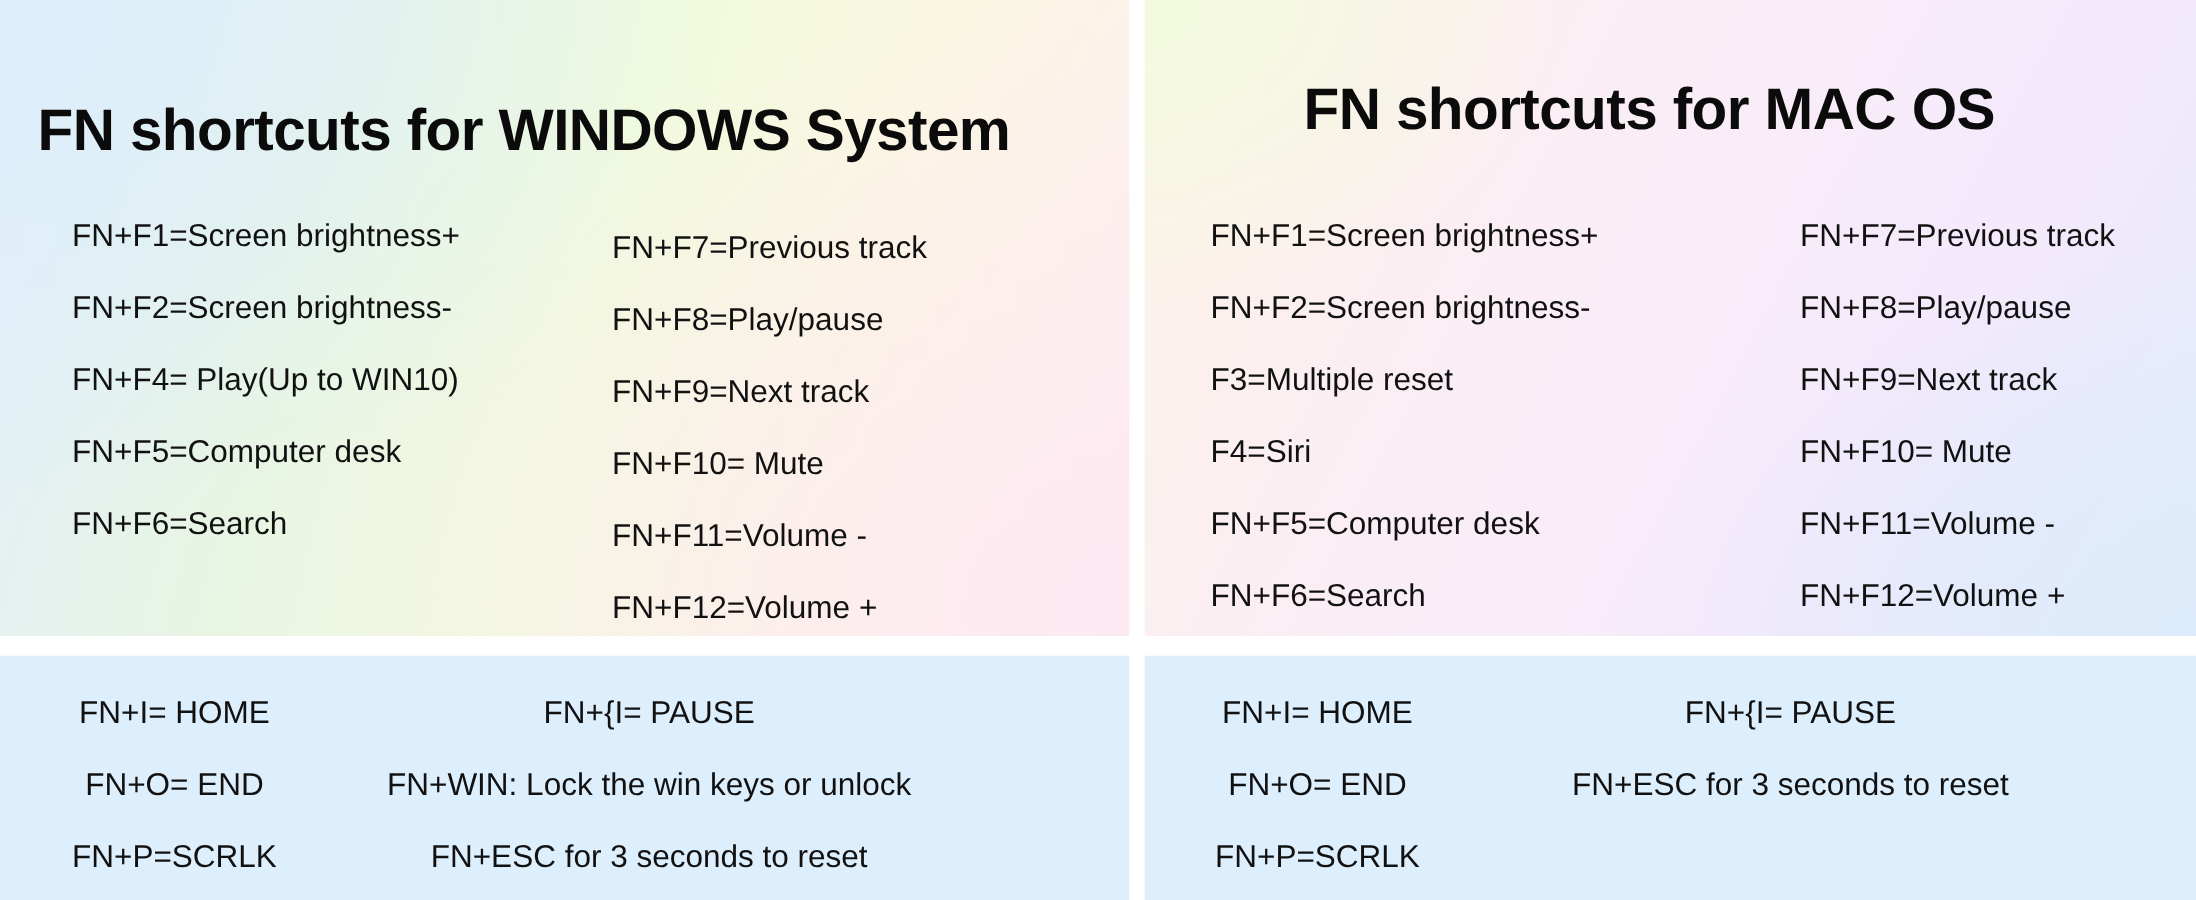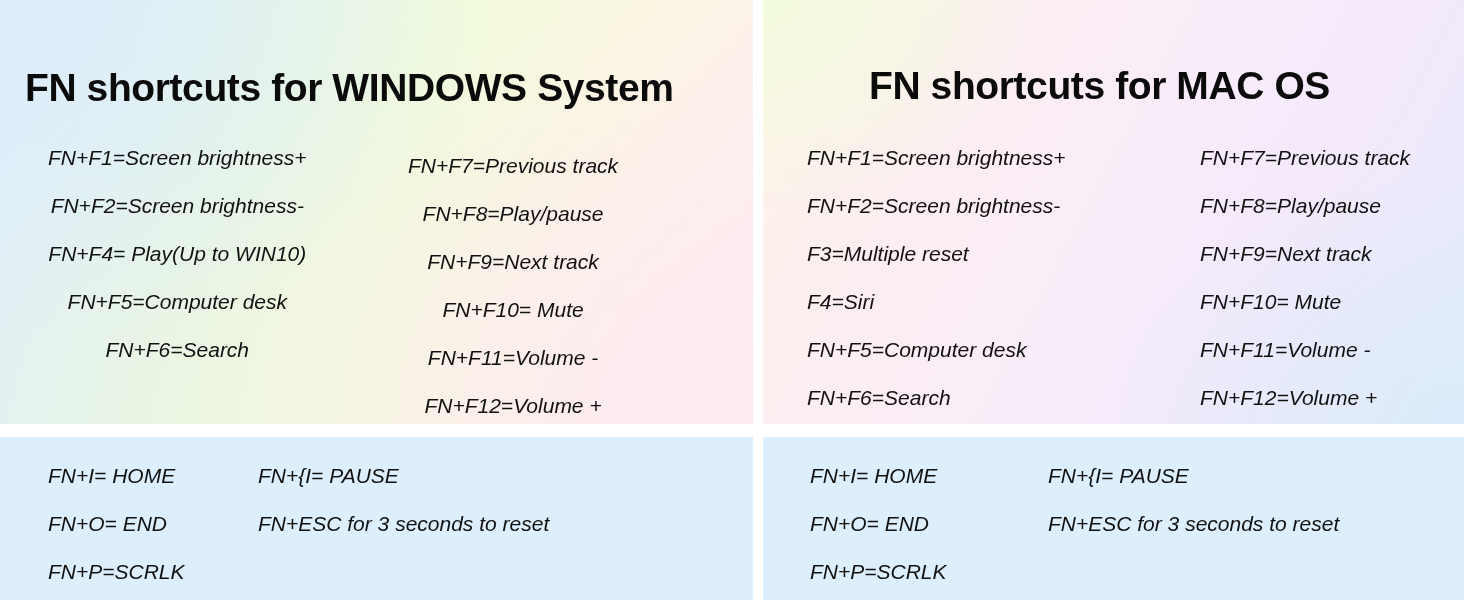--- a/index.html
+++ b/index.html
@@ -19,21 +19,20 @@
     width: 1464px;
     height: 600px;
     background: #ffffff;
     overflow: hidden;
   }
 
   
   .panel {
     position: absolute;
     overflow: hidden;
-    text-align: center;
   }
 
   
   .panel-win-top {
     left: 0;
     top: 0;
     width: 753px;
     height: 424px;
     background:
       radial-gradient(120% 150% at 0% 0%, #dceefb 0%, rgba(220,238,251,0) 55%),
@@ -93,36 +92,36 @@
     margin: 0;
     color: #0b0b0b;
     font-weight: bold;
     font-size: 39px;
     line-height: 44px;
     letter-spacing: -0.4px;
     white-space: nowrap;
     font-family: "Liberation Sans", "DejaVu Sans", sans-serif;
   }
   .heading-win { left: 25px; top: 66px; }
-  .heading-mac { left: 869px; top: 64px; }
+  .heading-mac { left: 869px; top: 52px; }
 
   
   .col {
     position: absolute;
-    font-style: italic;
   }
   .shortcut {
     color: #111111;
     font-size: 21px;
     line-height: 48px;
     white-space: nowrap;
     font-family: "Liberation Sans", "DejaVu Sans", sans-serif;
   }
   .shortcut.compact {
     line-height: 48px;
+    text-align: center;
   }
 
   
   .win-col-a { left: 48px;  top: 134px; }
   .win-col-b { left: 408px; top: 142px; }
 
   
   .mac-col-a { left: 807px;  top: 134px; }
   .mac-col-b { left: 1200px; top: 134px; }
 
@@ -185,20 +184,21 @@
   <div class="panel panel-win-bottom"></div>
 
   <div class="col winb-col-a">
     <div class="shortcut compact">FN+I= HOME</div>
     <div class="shortcut compact">FN+O= END</div>
     <div class="shortcut compact">FN+P=SCRLK</div>
   </div>
 
   <div class="col winb-col-b">
     <div class="shortcut compact">FN+{I= PAUSE</div>
+    <div class="shortcut compact">FN+WIN: Lock the win keys or unlock</div>
     <div class="shortcut compact">FN+ESC for 3 seconds to reset</div>
   </div>
 
   <div class="panel panel-mac-bottom"></div>
 
   <div class="col macb-col-a">
     <div class="shortcut compact">FN+I= HOME</div>
     <div class="shortcut compact">FN+O= END</div>
     <div class="shortcut compact">FN+P=SCRLK</div>
   </div>

